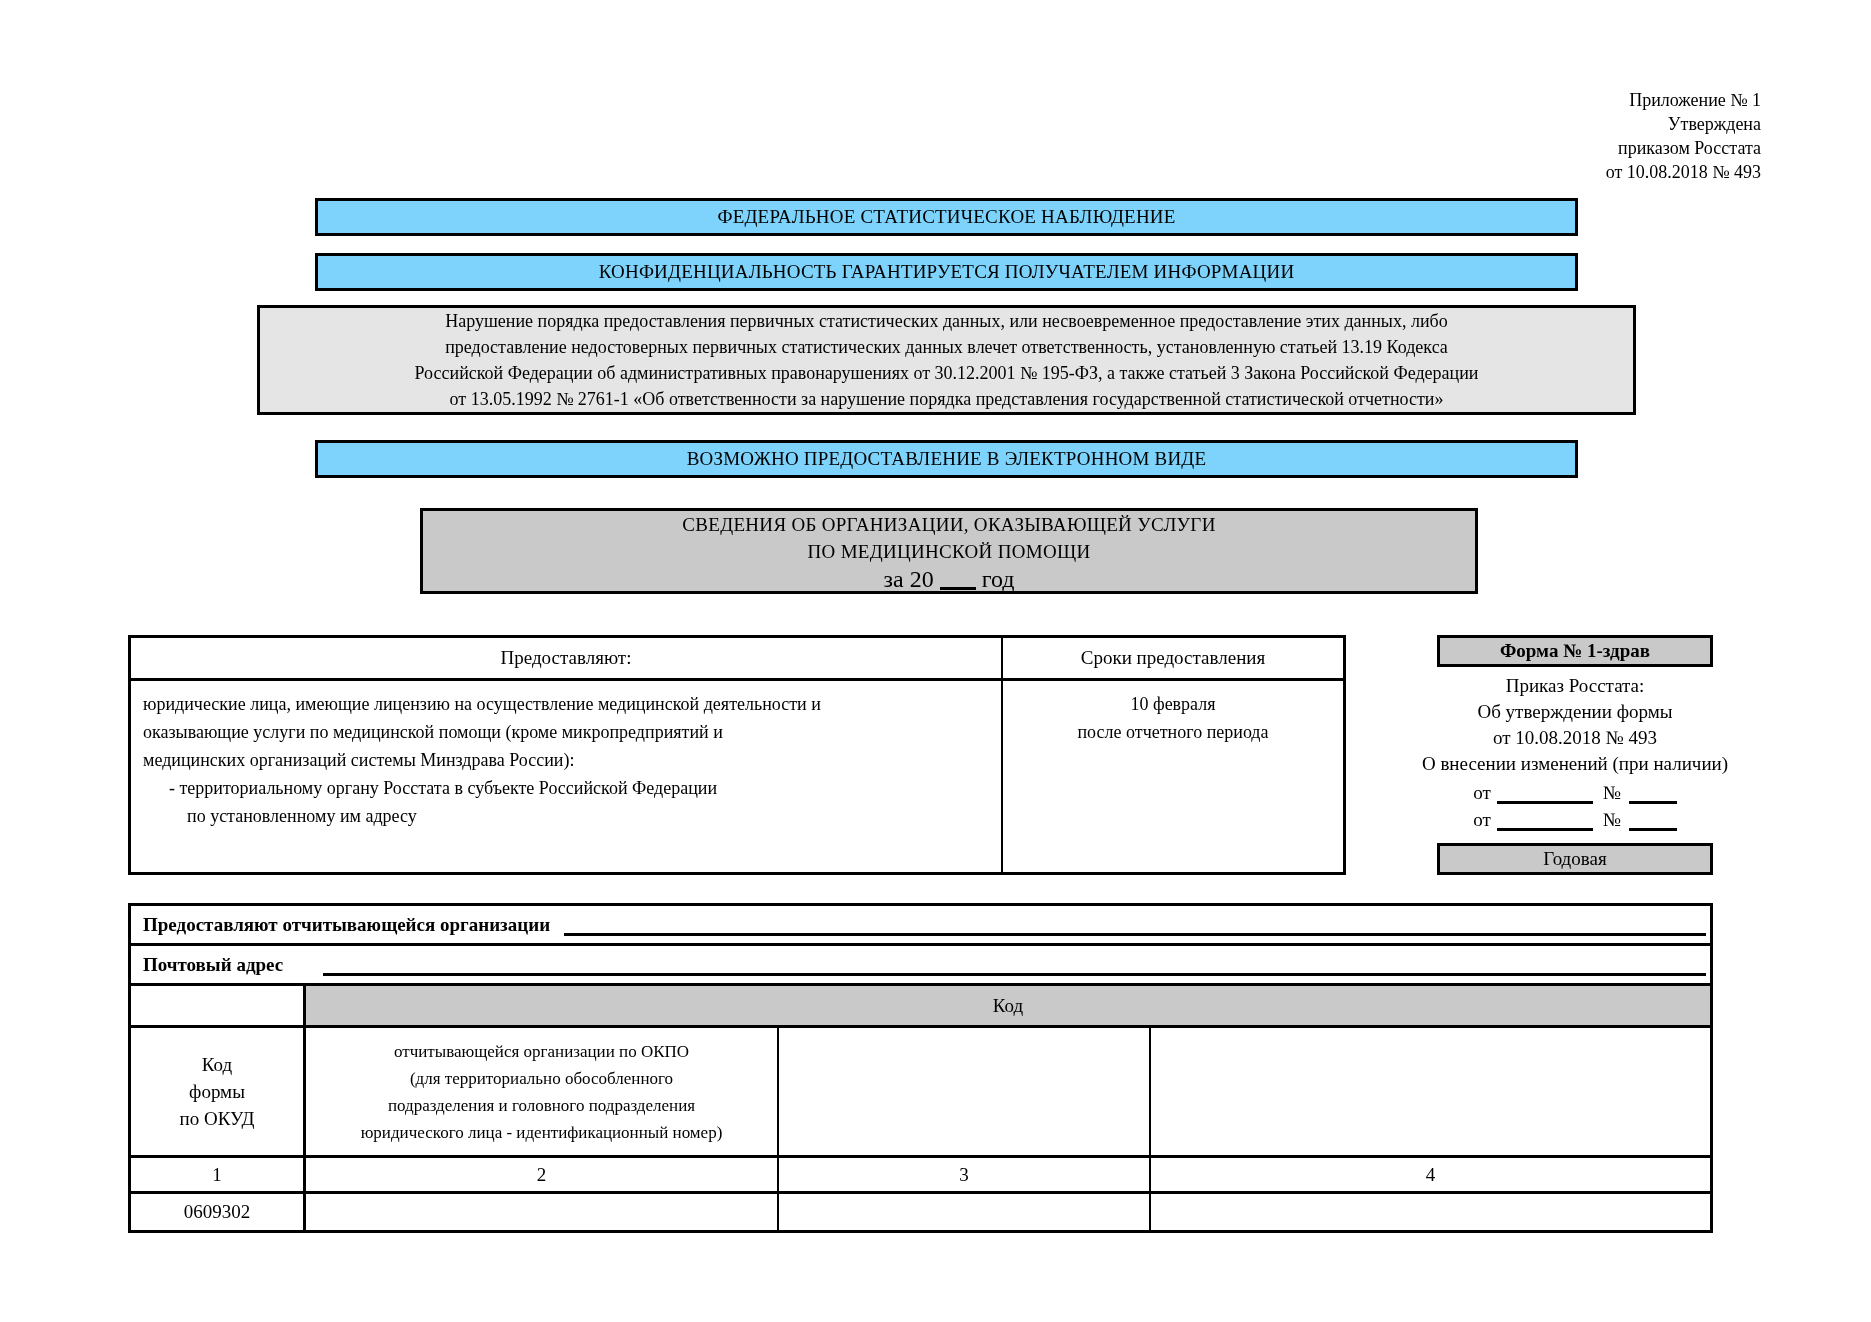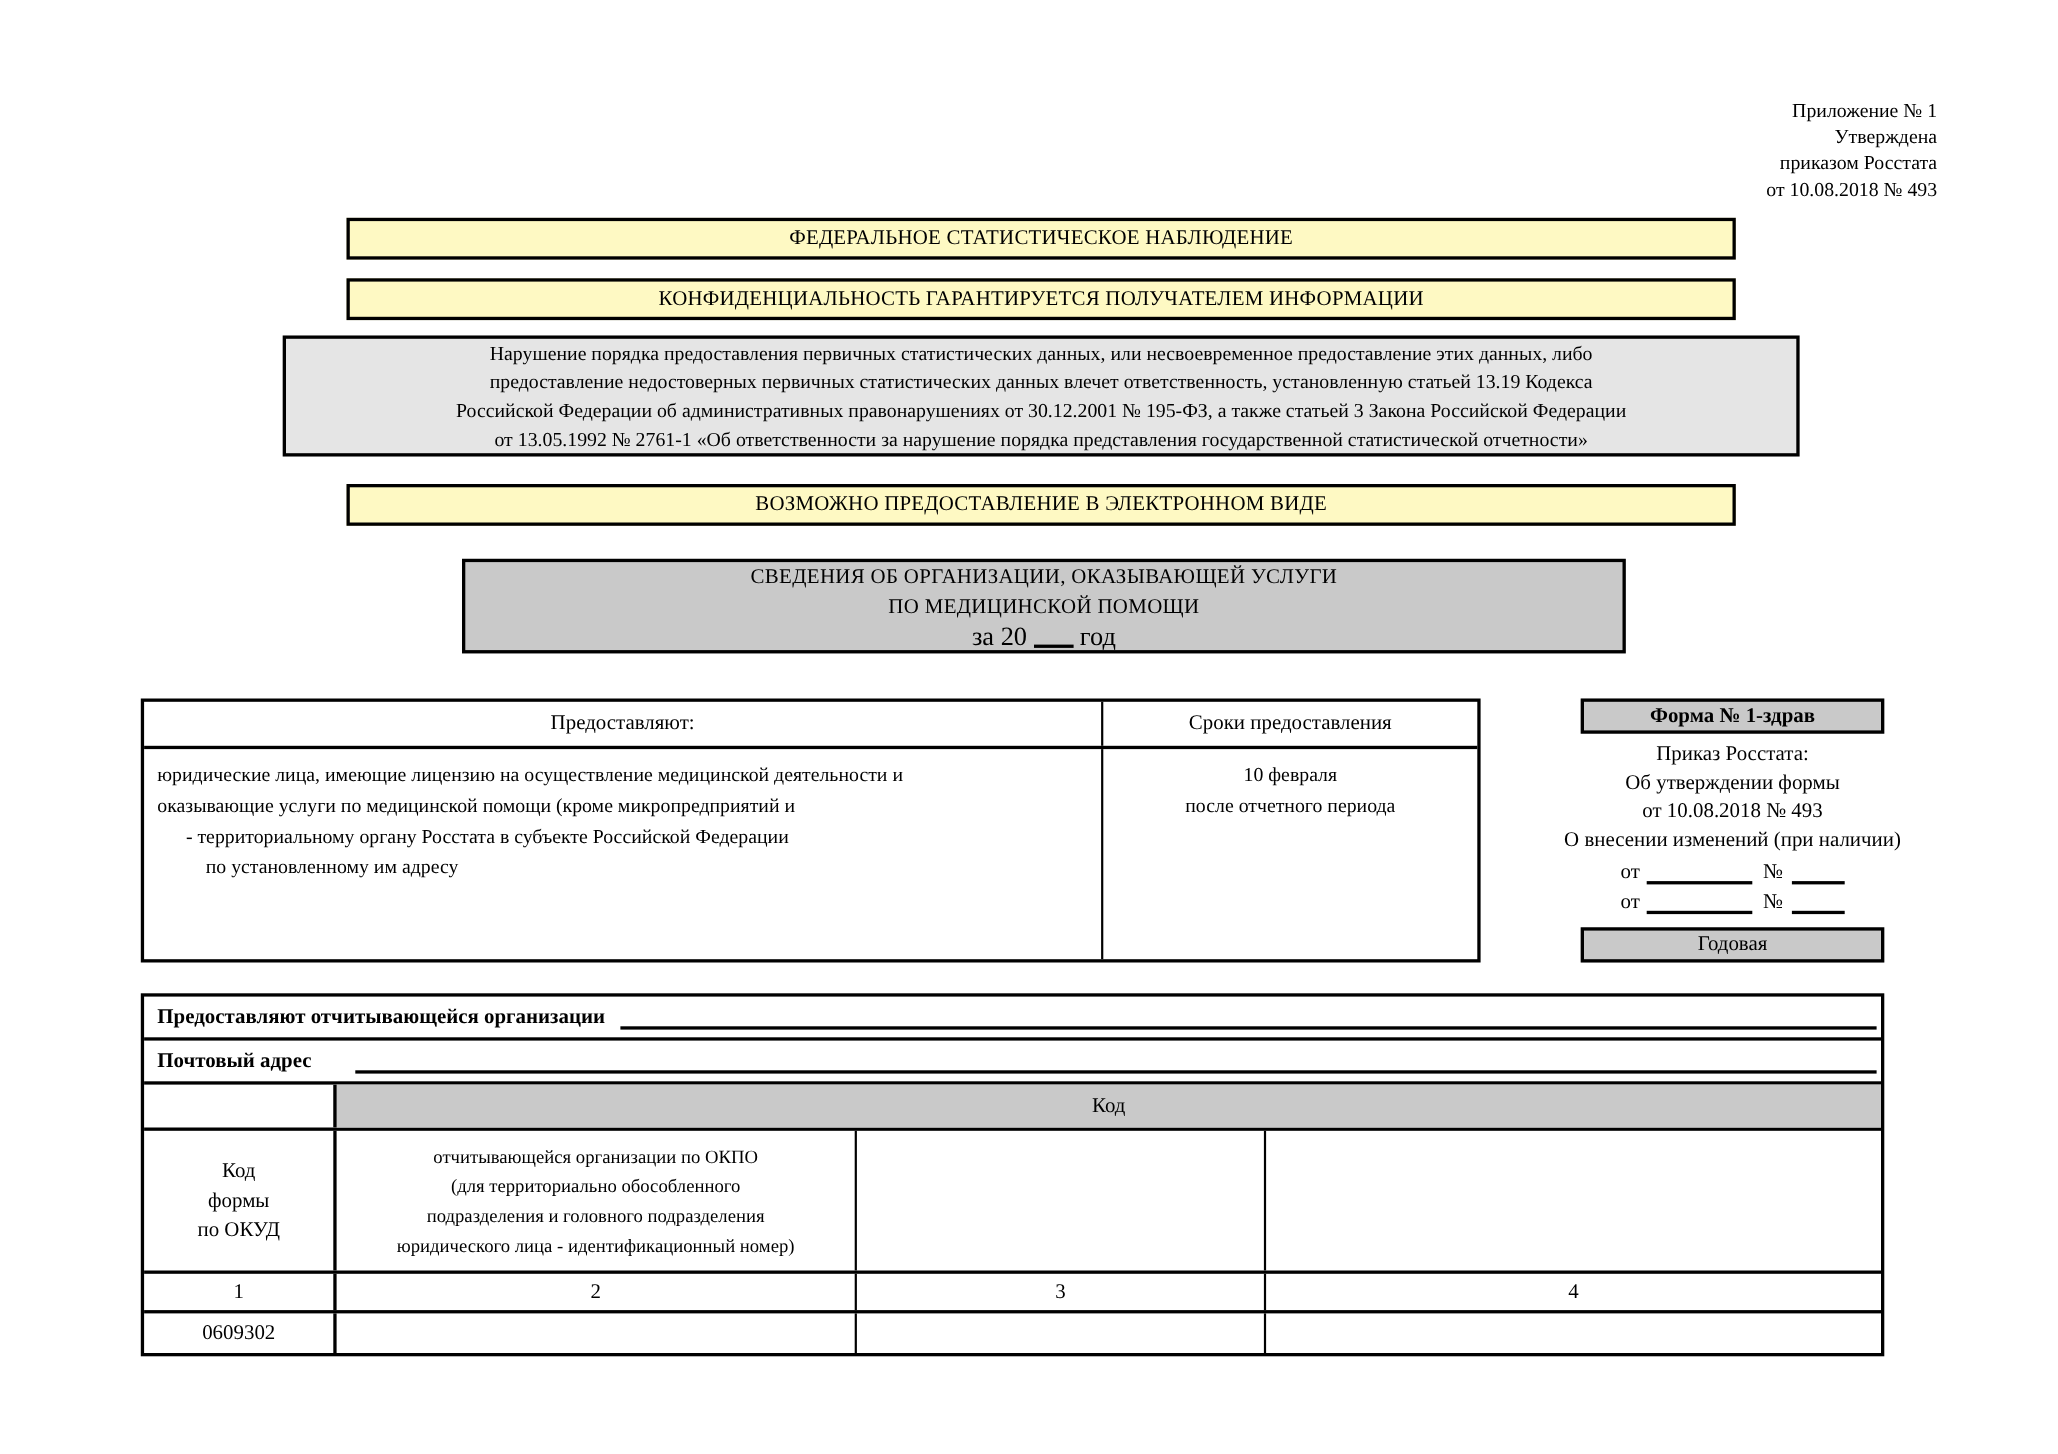--- a/index.html
+++ b/index.html
@@ -29,21 +29,21 @@
     text-align: right;
     font-size: 18px;
     line-height: 24px;
   }
   .approval div { white-space: nowrap; }
 
   
   .banner {
     position: absolute;
     border: 3px solid #000;
-    background: #fef9c3;
+    background: #7dd3fc;
     display: flex;
     align-items: center;
     justify-content: center;
     box-sizing: border-box;
     letter-spacing: 0.2px;
   }
   .banner-txt {
     font-size: 19px;
     text-align: center;
     white-space: nowrap;
@@ -346,20 +346,21 @@
 
   <div id="providers-table">
     <div id="providers-head">
       <div class="pcol-left">Предоставляют:</div>
       <div class="pcol-right">Сроки предоставления</div>
     </div>
     <div id="providers-body">
       <div class="pcol-left">
         <div>юридические лица, имеющие лицензию на осуществление медицинской деятельности и</div>
         <div>оказывающие услуги по медицинской помощи (кроме микропредприятий и</div>
+        <div>медицинских организаций системы Минздрава России):</div>
         <div class="indent-1">- территориальному органу Росстата в субъекте Российской Федерации</div>
         <div class="indent-2">по установленному им адресу</div>
       </div>
       <div class="pcol-right">
         <div>10 февраля</div>
         <div>после отчетного периода</div>
       </div>
     </div>
   </div>
 

